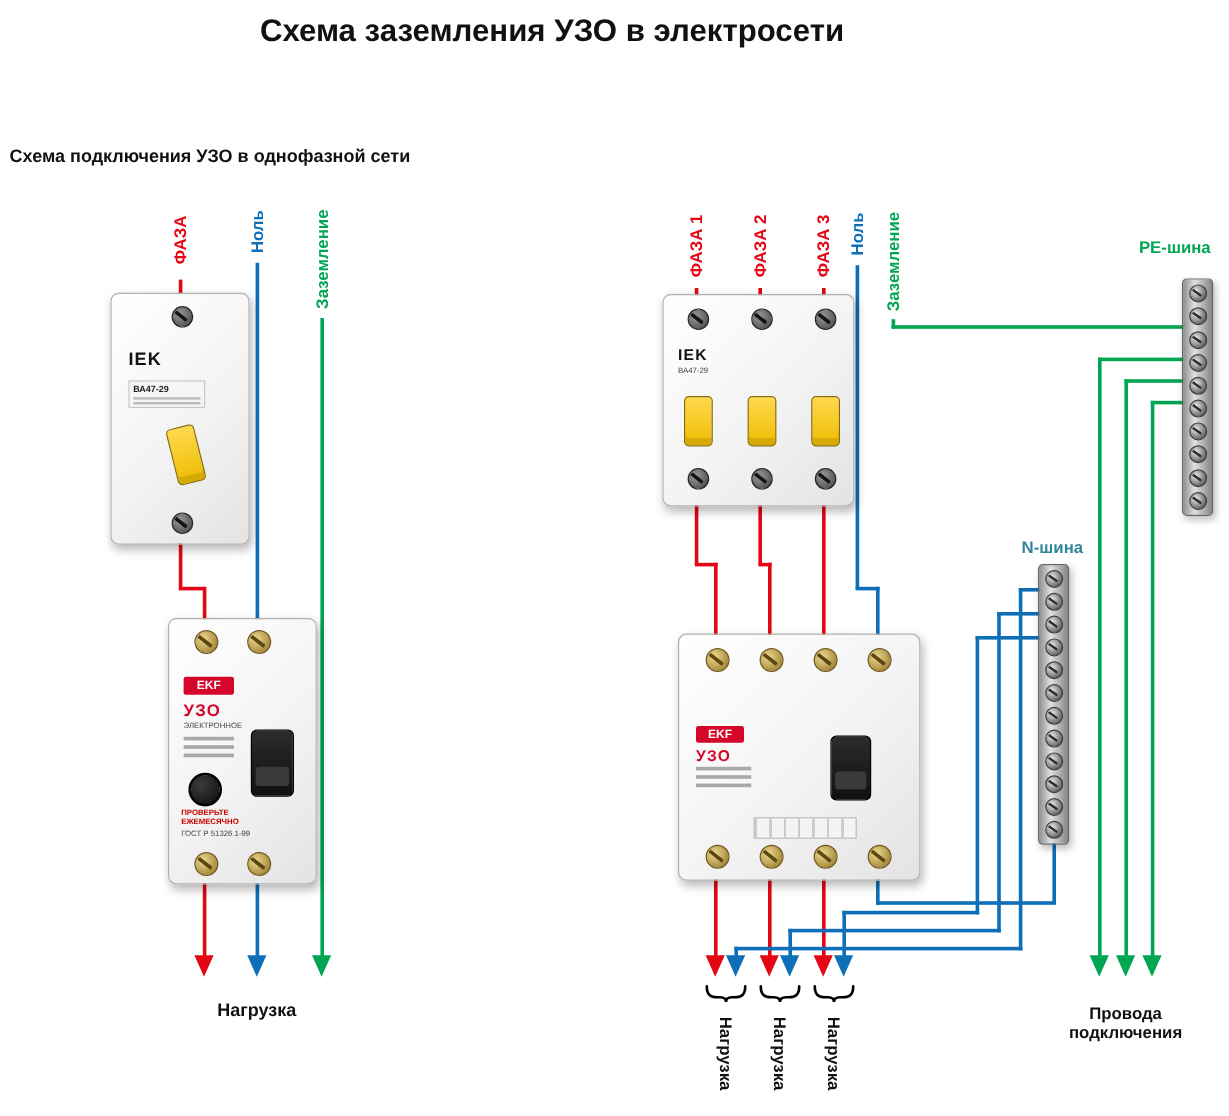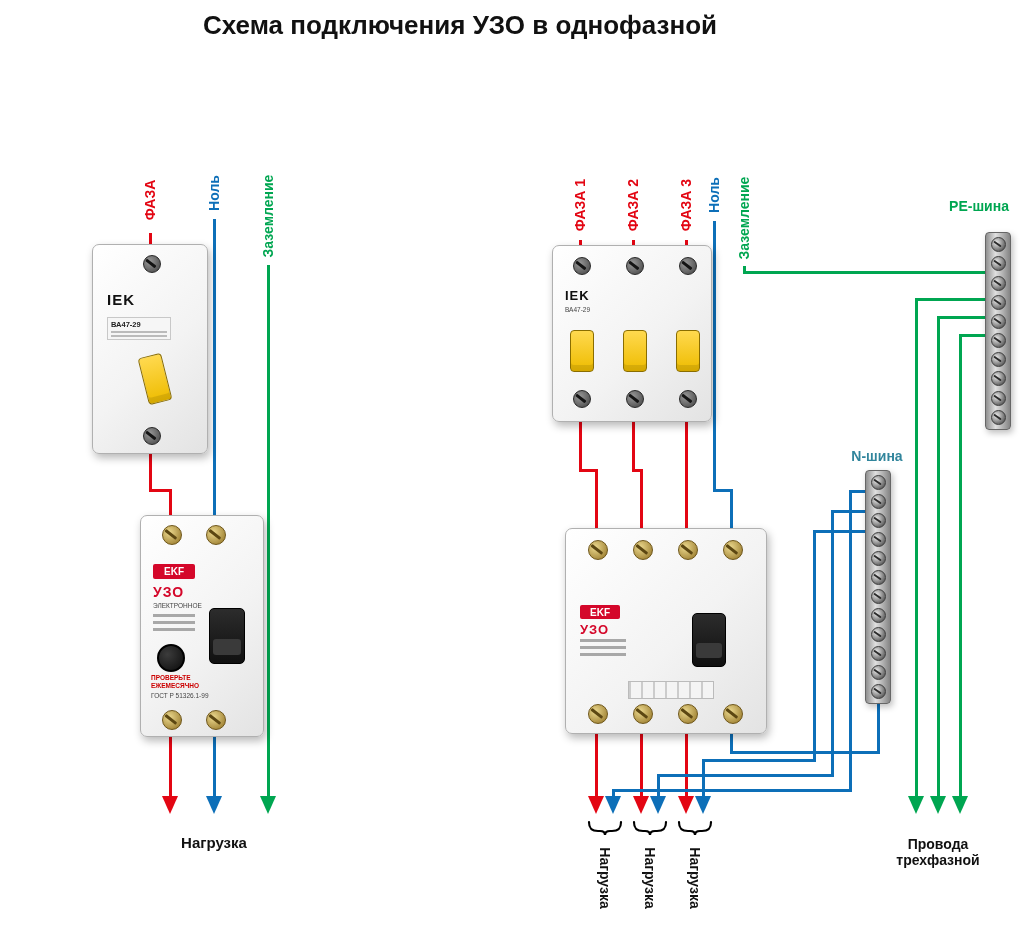--- a/index.html
+++ b/index.html
@@ -71,23 +71,24 @@
   .bscrew::after{content:"";position:absolute;left:1px;top:5px;width:9px;height:2px;background:#2b2b2b;
                  transform:rotate(35deg);border-radius:1px;}
   .bracket{position:absolute;z-index:8;}
 </style>
 </head>
 <body>
 
 <div class="canvas">
 
   <div class="title">
-    <div>Схема подключения УЗО в однофазной</div>
+    <div>Схема заземления УЗО в электросети</div>
   </div>
 
+  <div class="subhead" style="left:8px;top:122px;">Схема подключения УЗО в однофазной сети</div>
 
   <div>
 
     <div class="vlbl up phase" style="left:120px;top:192px;width:60px;">ФАЗА</div>
     <div class="vlbl up neutral" style="left:191px;top:185px;width:46px;">Ноль</div>
     <div class="vlbl up earth" style="left:222px;top:208px;width:92px;">Заземление</div>
 
     <div>
       <i class="seg phase" style="left:149px;top:233px;width:3px;height:257px;"></i>
       <i class="seg phase" style="left:149px;top:489px;width:22px;height:3px;"></i>
@@ -287,17 +288,17 @@
     <svg class="bracket" style="left:677px;top:820px;" width="36" height="16" xmlns="http://www.w3.org/2000/svg">
       <path d="M2,2 C2,9 5,11 11,11 L13,11 C16,11 18,12 18,15 C18,12 20,11 23,11 L25,11 C31,11 34,9 34,2" stroke="#000" stroke-width="2.2" fill="none" stroke-linecap="round"></path>
     </svg>
 
     <div class="vlbl down" style="left:565px;top:870px;width:80px;">Нагрузка</div>
     <div class="vlbl down" style="left:610px;top:870px;width:80px;">Нагрузка</div>
     <div class="vlbl down" style="left:655px;top:870px;width:80px;">Нагрузка</div>
 
     <div class="hlbl" style="left:863px;top:836px;width:150px;font-size:14px;">
       <div>Провода</div>
-      <div>трехфазной</div>
+      <div>подключения</div>
     </div>
   </div>
 
 </div>
 
 </body></html>

